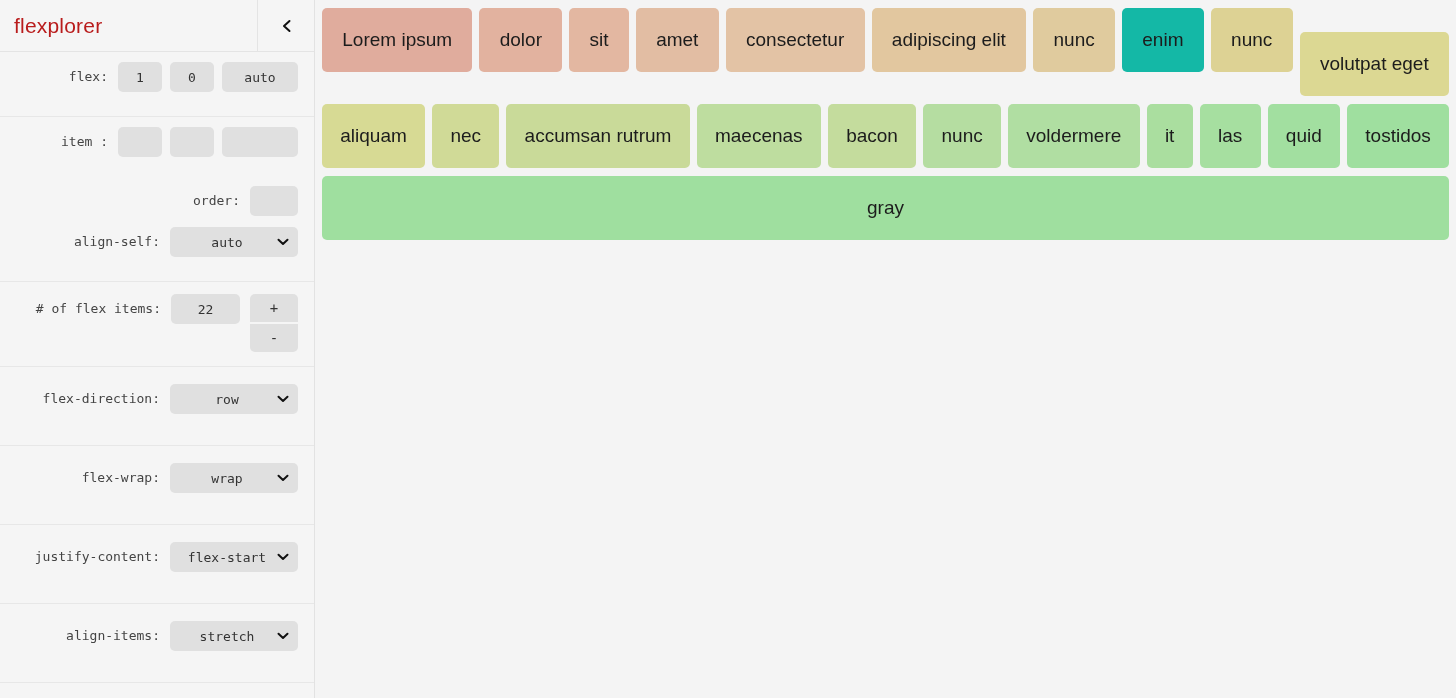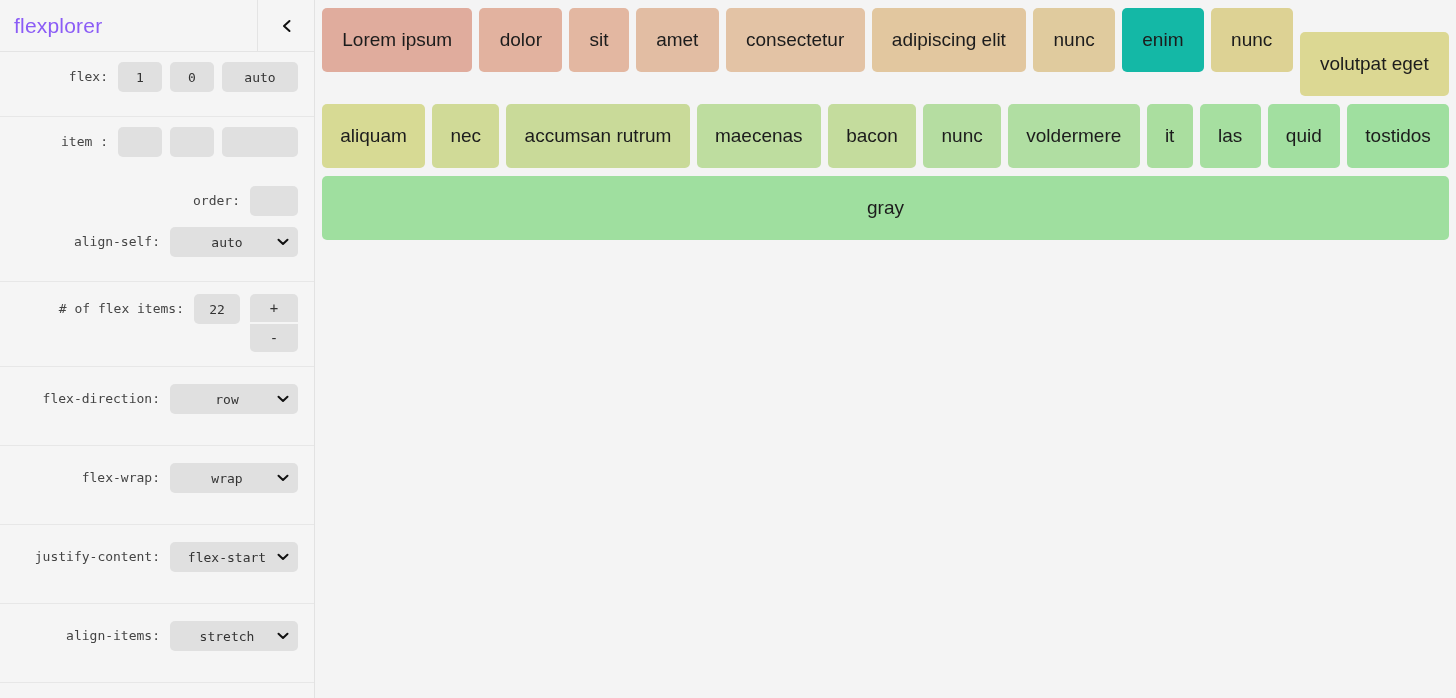--- a/index.html
+++ b/index.html
@@ -33,21 +33,21 @@
     display: flex;
     align-items: stretch;
     border-bottom: 1px solid #e4e4e4;
   }
   .side-title {
     flex: 1 1 auto;
     display: flex;
     align-items: center;
     padding-left: 14px;
     font-size: 21px;
-    color: #8b5cf6;
+    color: #b91c1c;
     font-weight: 400;
     letter-spacing: .2px;
   }
   .collapse-btn {
     flex: 0 0 57px;
     border-left: 1px solid #e4e4e4;
     display: flex;
     align-items: center;
     justify-content: center;
     cursor: pointer;
@@ -84,21 +84,21 @@
     height: 30px;
     font-family: "DejaVu Sans Mono", "Liberation Mono", monospace;
     font-size: 13px;
     color: #333;
     text-align: center;
     outline: none;
     padding: 0 4px;
   }
   .fld.w44 { width: 44px; }
   .fld.w76 { width: 76px; }
-  .fld.w46 { width: 46px; }
+  .fld.w46 { width: 69px; }
   .fld.w48 { width: 48px; }
   .gap6 { margin-left: 8px; }
 
   .sel-wrap {
     position: relative;
     width: 128px;
     height: 30px;
     flex: 0 0 128px;
   }
   select.sel {

